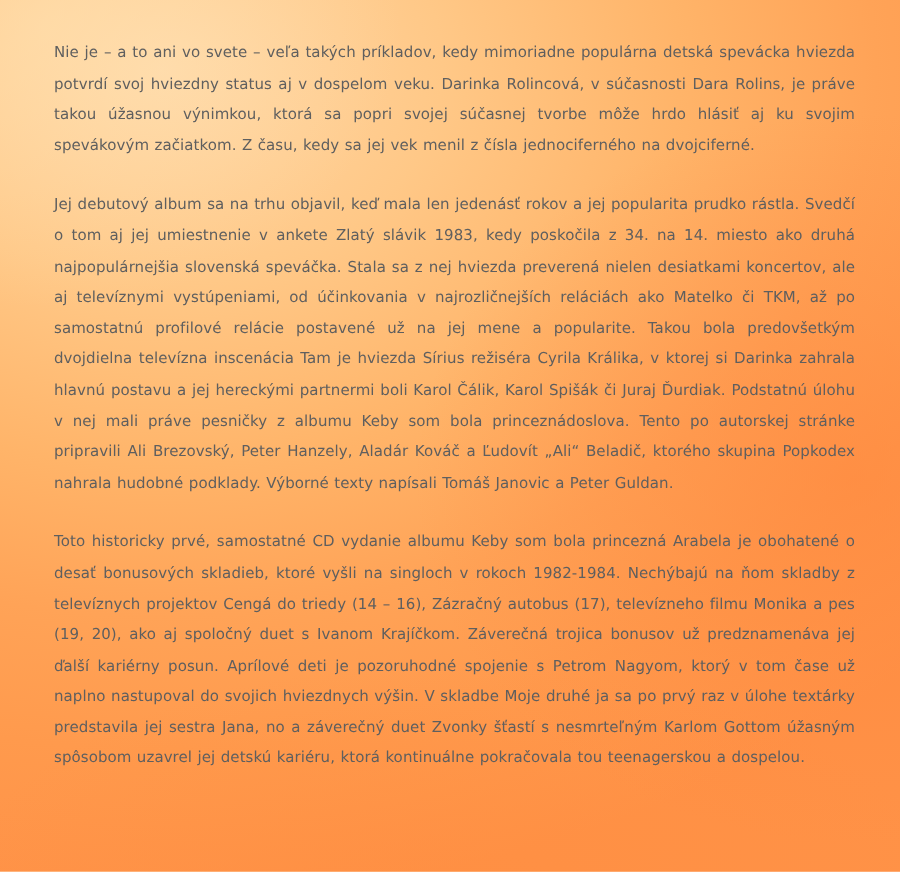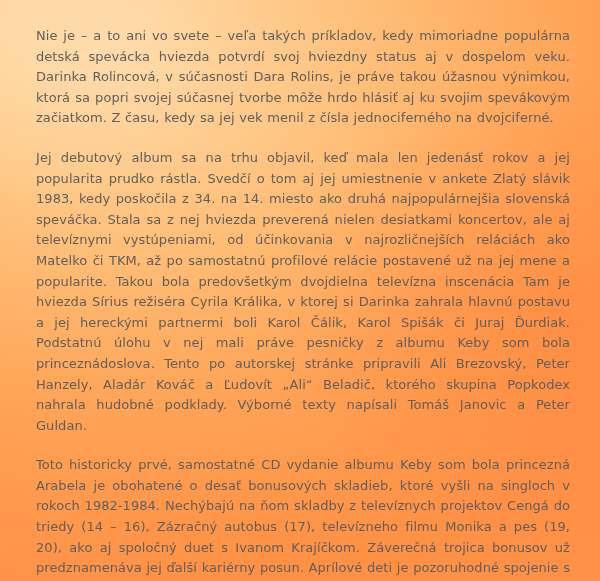--- a/index.html
+++ b/index.html
@@ -33,21 +33,21 @@
       radial-gradient(ellipse 70% 60% at 95% 55%, rgba(255,133,60,0.55) 0%, rgba(255,150,70,0.0) 70%),
       radial-gradient(ellipse 80% 40% at 50% 104%, rgba(255,140,62,0.45) 0%, rgba(255,150,70,0.0) 70%),
       radial-gradient(ellipse 55% 45% at 5% 3%, rgba(255,226,178,0.55) 0%, rgba(255,226,178,0.0) 72%);
   }
   .content {
     position: relative;
     z-index: 2;
   }
   p.para {
     margin: 0 0 19px 0;
-    font-size: 13px;
+    font-size: 10px;
     line-height: 20.6px;
     color: #5f5f5f;
     text-align: justify;
     text-justify: inter-word;
     letter-spacing: 0.05px;
     word-spacing: 0.4px;
   }
   p.para:last-of-type {
     margin-bottom: 12px;
   }

